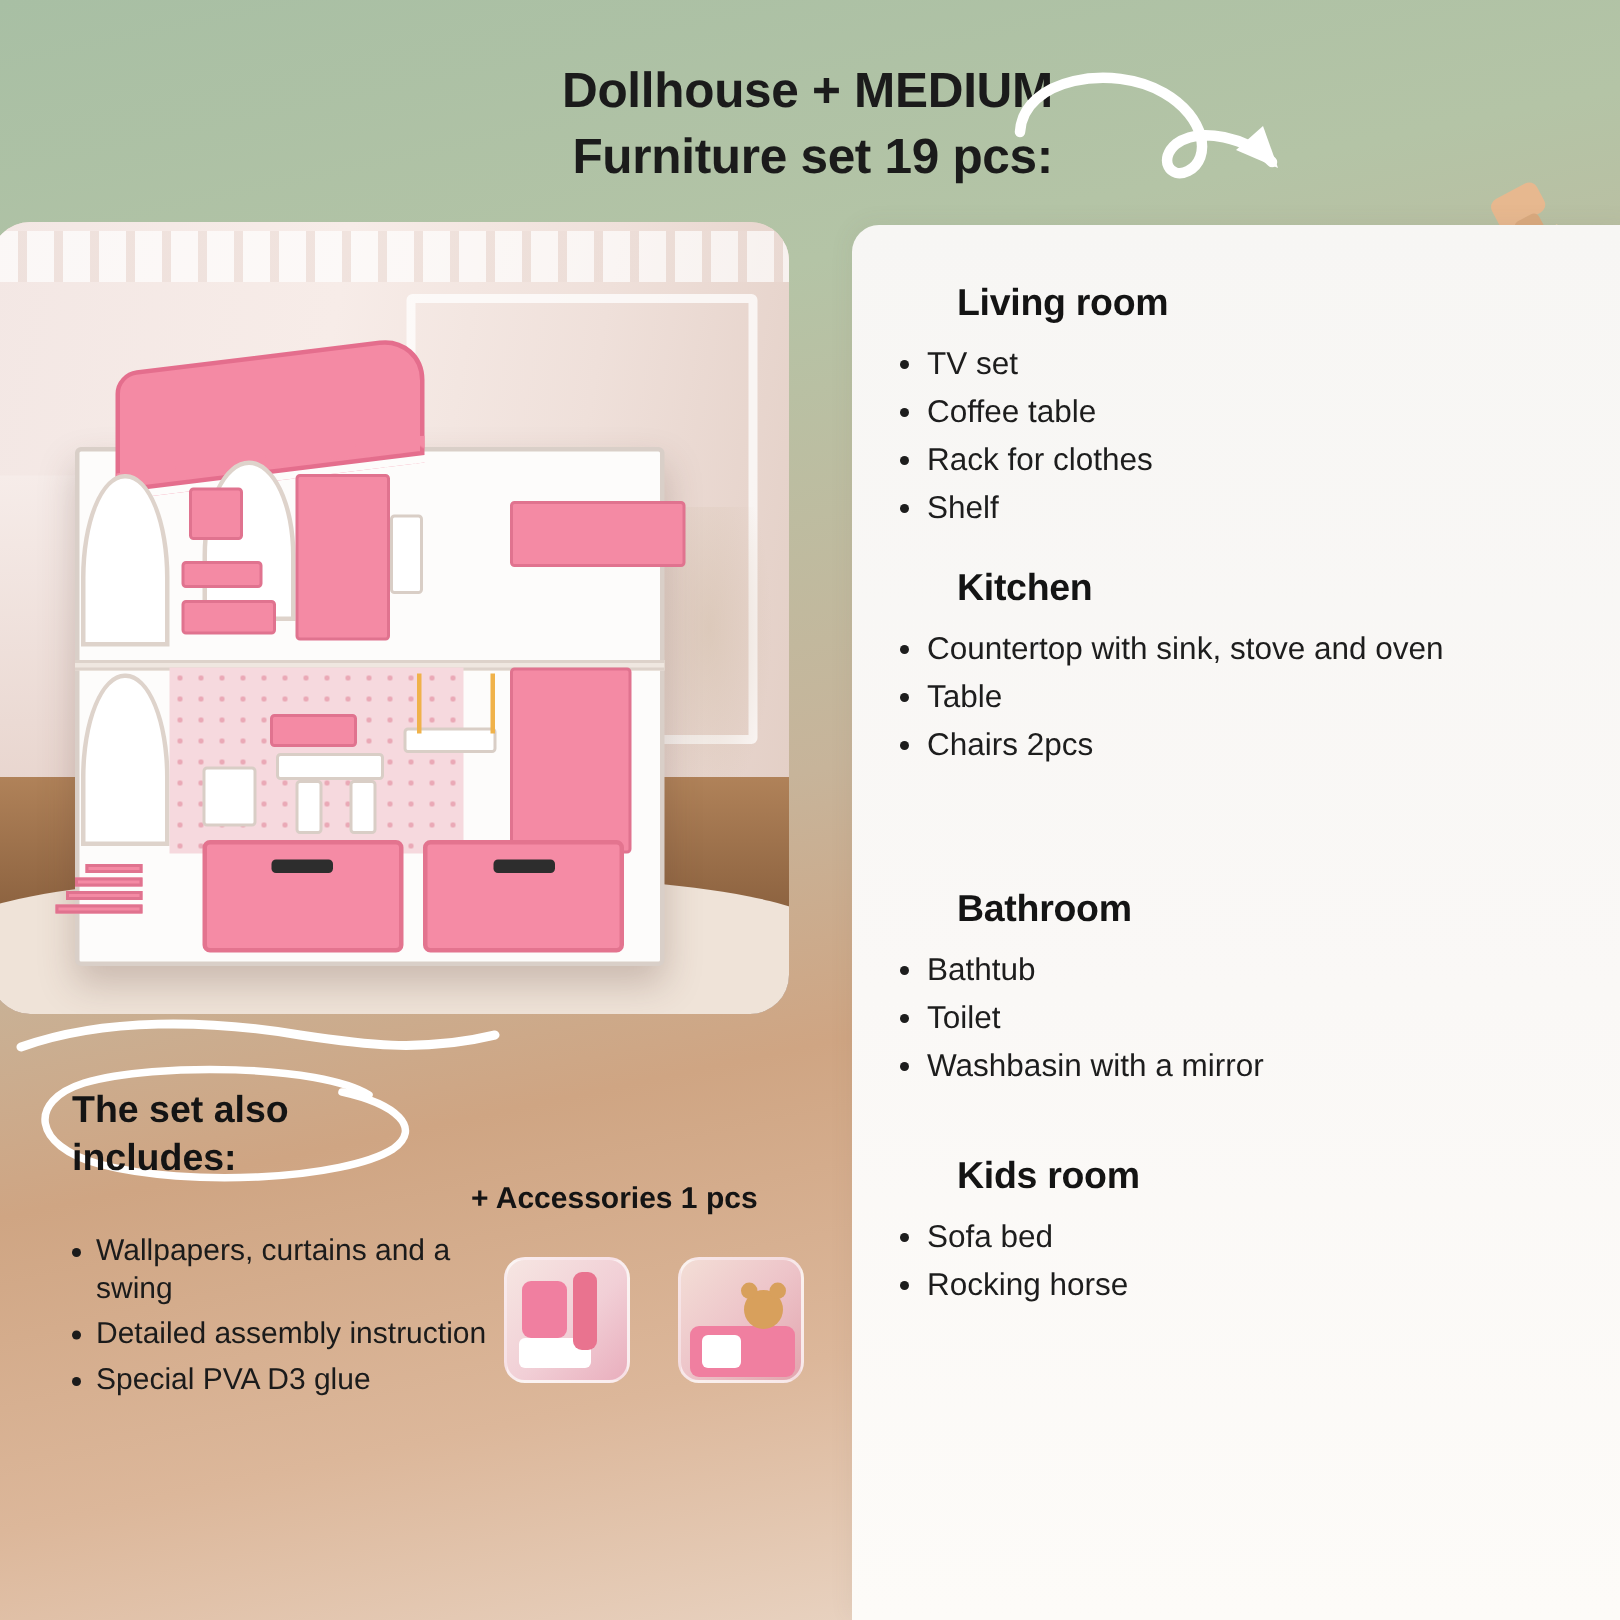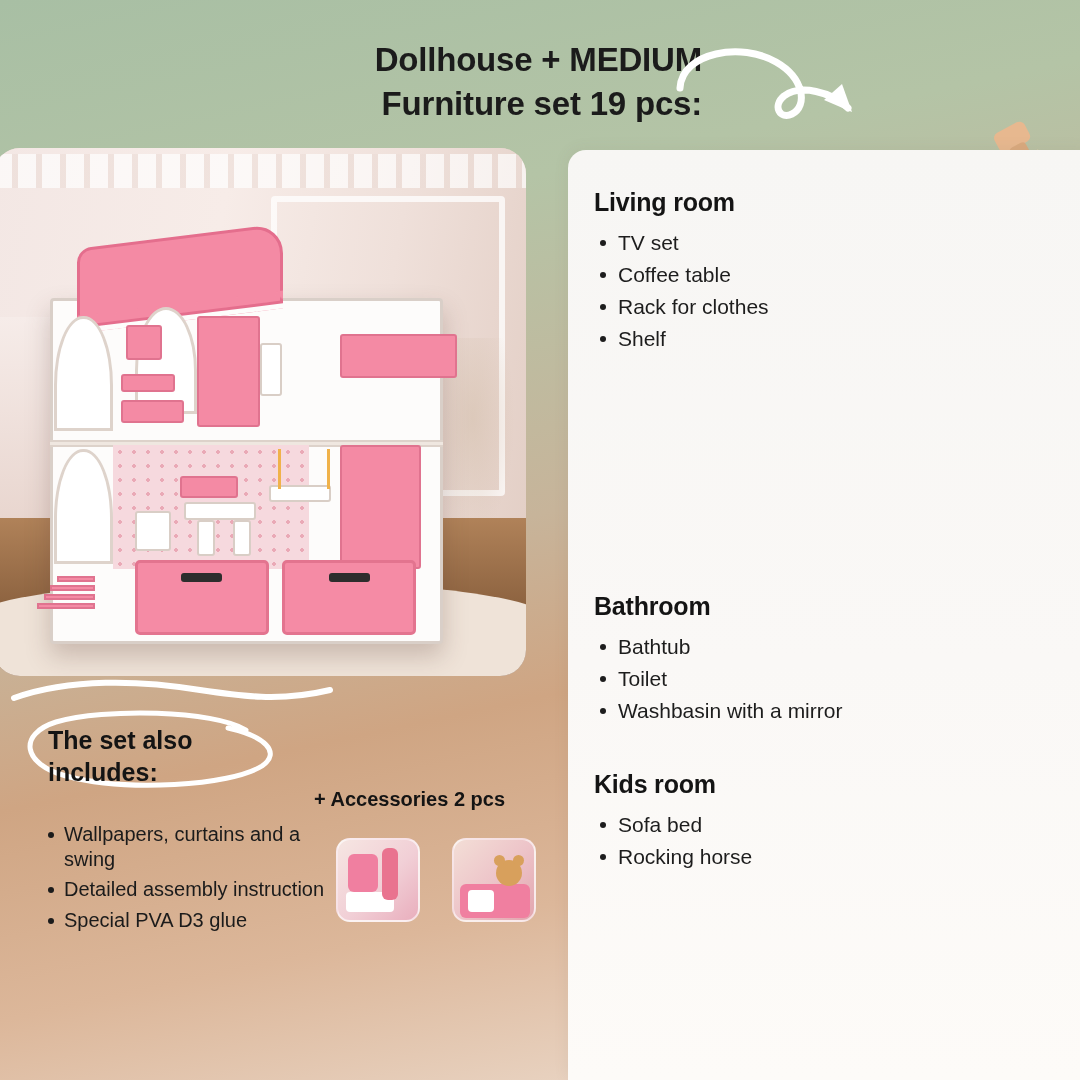--- a/index.html
+++ b/index.html
@@ -159,20 +159,21 @@
     border-radius: 18px 0 0 0;
     box-shadow: -2px -2px 14px rgba(120,100,90,.07);
   }
   .sec { position: absolute; }
   .sec h3 {
     font-size: 25px;
     font-weight: 800;
     color: #141414;
     margin-bottom: 12px;
     letter-spacing: -0.2px;
+    margin-left: 44px;
   }
   .sec ul { list-style: none; }
   .sec li {
     position: relative;
     font-size: 21px;
     line-height: 1.33;
     color: #1d1d1d;
     padding-left: 24px;
     margin-bottom: 4px;
   }
@@ -331,20 +332,26 @@
       <h3>Living room</h3>
       <ul>
         <li>TV set</li>
         <li>Coffee table</li>
         <li>Rack for clothes</li>
         <li>Shelf</li>
       </ul>
     </div>
 
     <div class="sec" style="left:26px; top:228px; width:400px;">
+      <h3>Kitchen</h3>
+      <ul>
+        <li>Countertop with sink, stove and oven</li>
+        <li>Table</li>
+        <li>Chairs 2pcs</li>
+      </ul>
     </div>
 
     <div class="sec" style="left:26px; top:442px; width:430px;">
       <h3>Bathroom</h3>
       <ul>
         <li>Bathtub</li>
         <li>Toilet</li>
         <li>Washbasin with a mirror</li>
       </ul>
     </div>
@@ -366,21 +373,21 @@
 
   <div class="also">
     <div class="also-title">The set also includes:</div>
     <ul>
       <li>Wallpapers, curtains and a swing</li>
       <li>Detailed assembly instruction</li>
       <li>Special PVA D3 glue</li>
     </ul>
   </div>
 
-  <div class="acc-title">+ Accessories 2 pcs</div>
+  <div class="acc-title">+ Accessories 1 pcs</div>
 
   <div class="acc-thumb a">
     <div class="blob" style="left:10px; top:14px; width:30px; height:38px;"></div>
     <div class="blob2" style="left:8px; top:52px; width:48px; height:20px;"></div>
     <div class="blob" style="left:44px; top:8px; width:16px; height:52px; background:#e9738f;"></div>
   </div>
   <div class="acc-thumb b">
     <div class="blob" style="left:6px; top:44px; width:70px; height:34px;"></div>
     <div class="blob2" style="left:14px; top:50px; width:26px; height:22px;"></div>
     <div class="bear" style="left:42px; top:20px;"></div>

